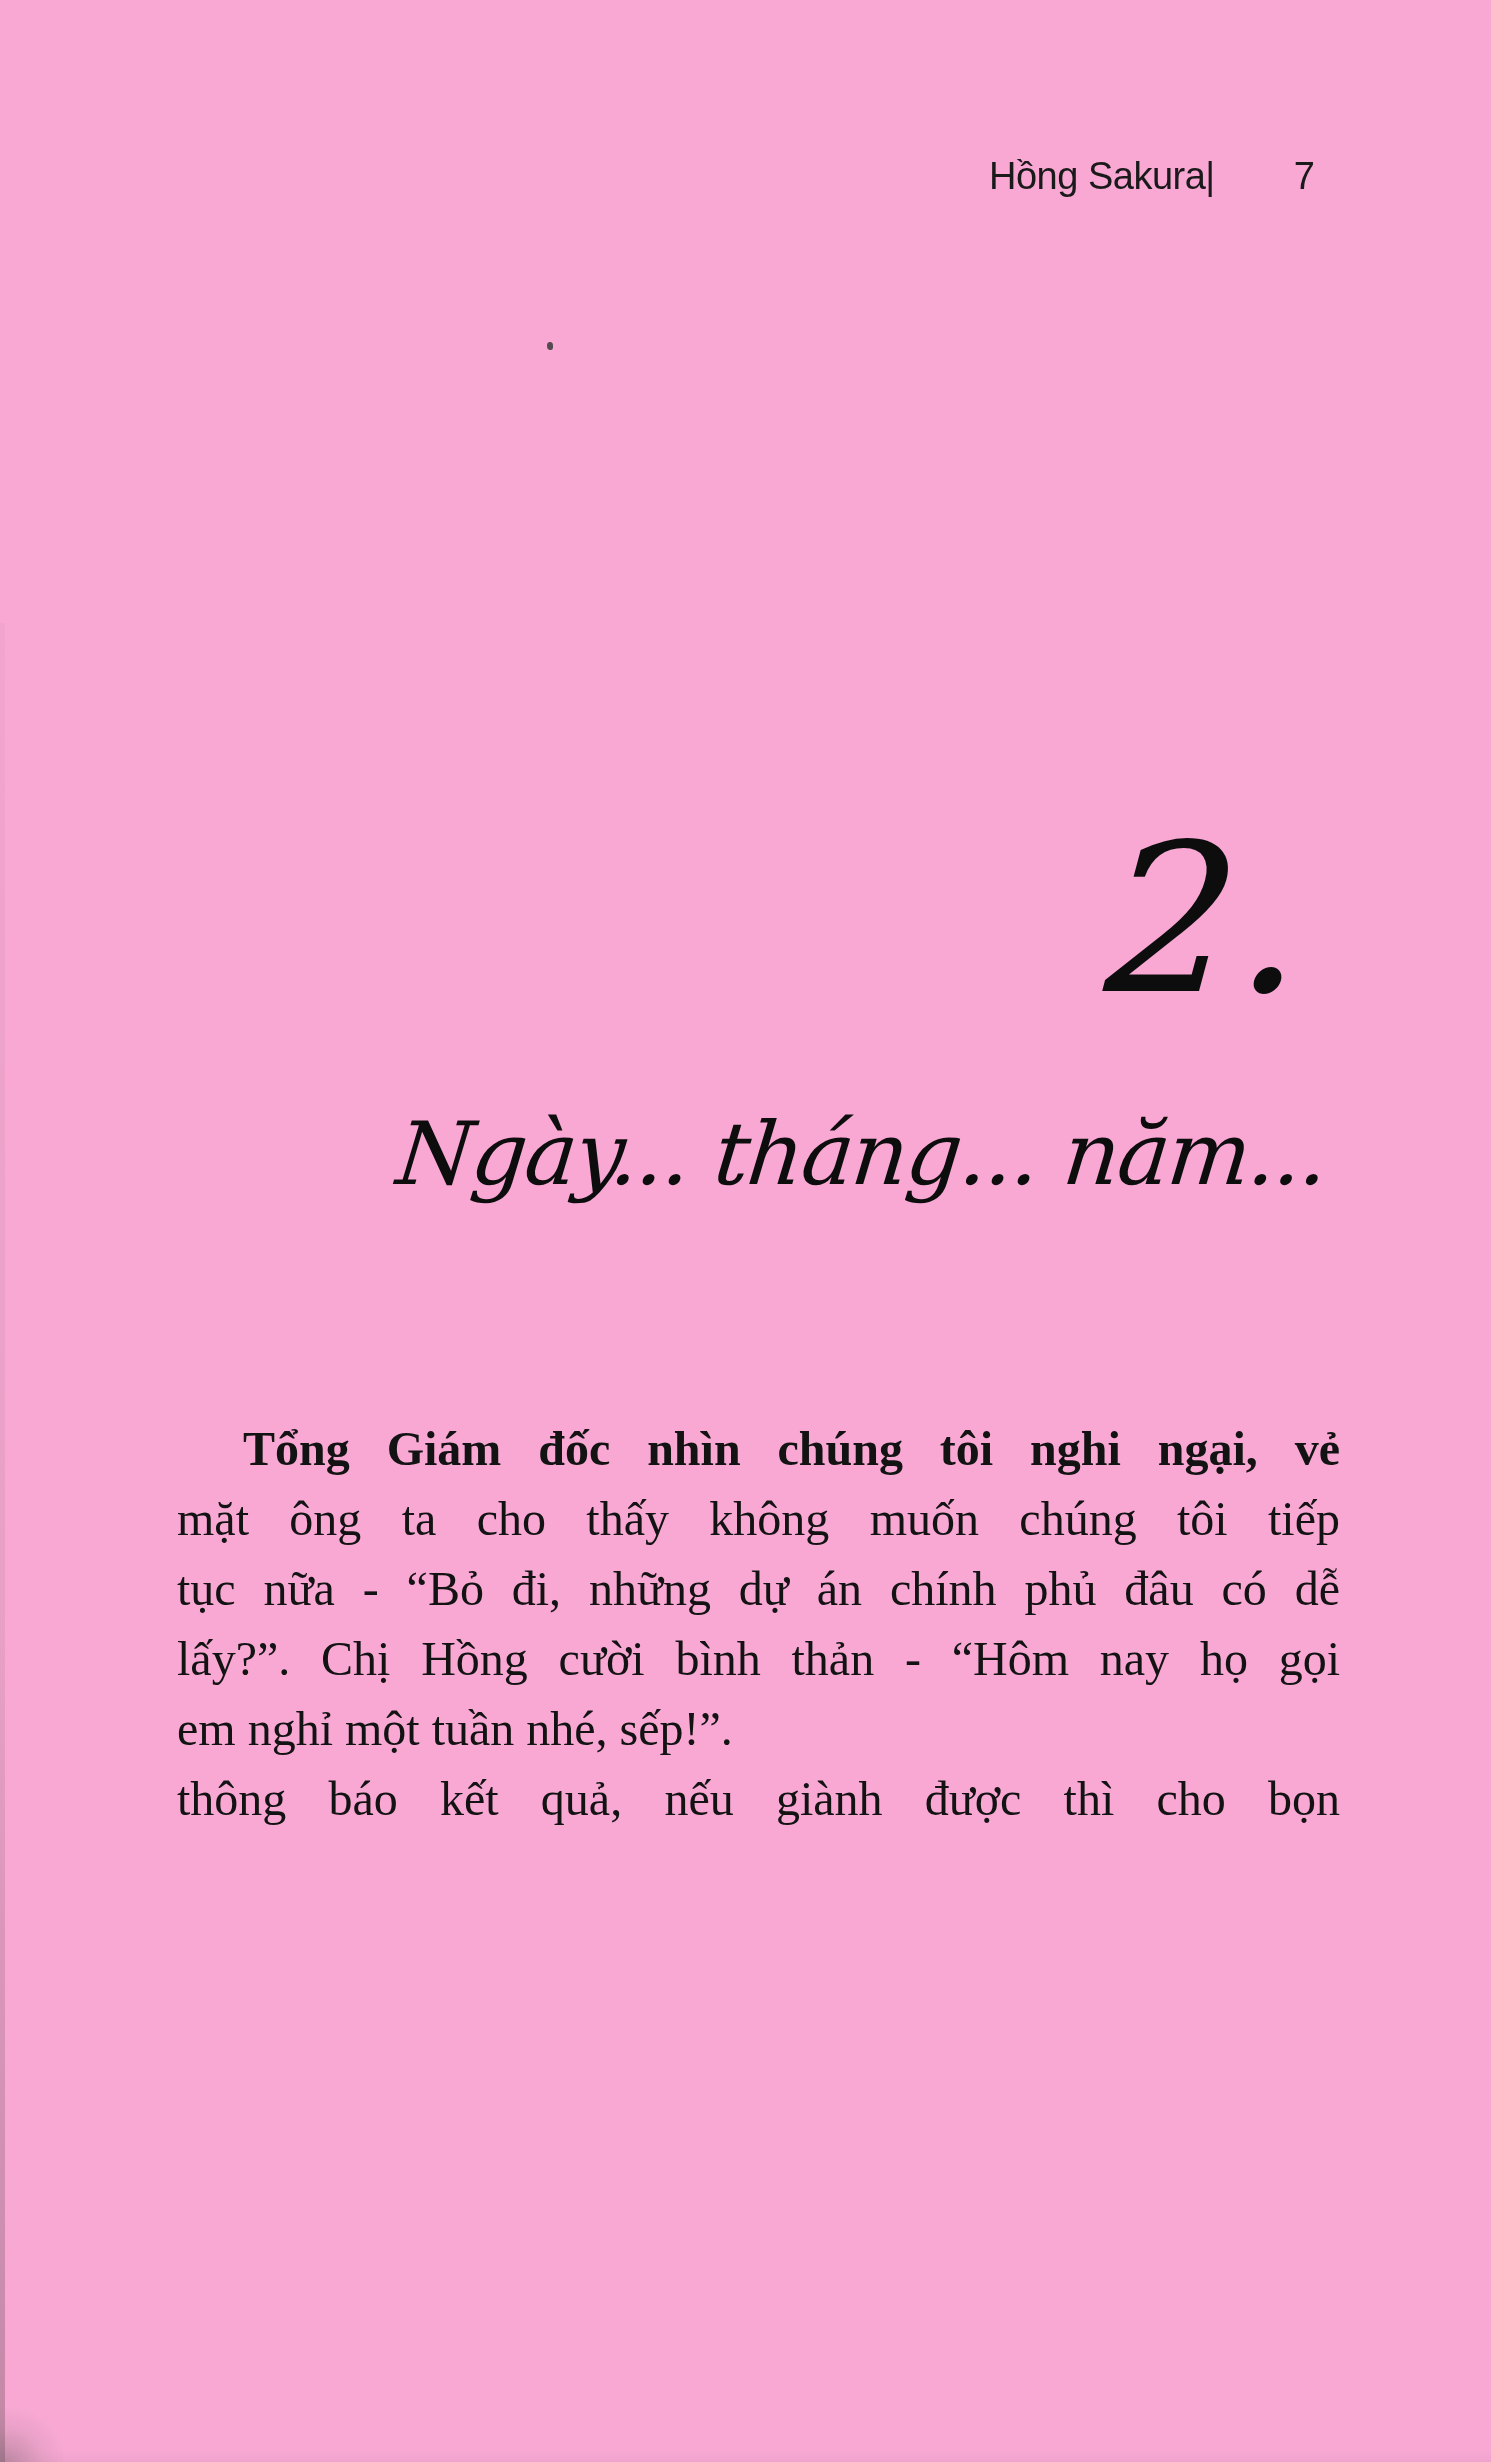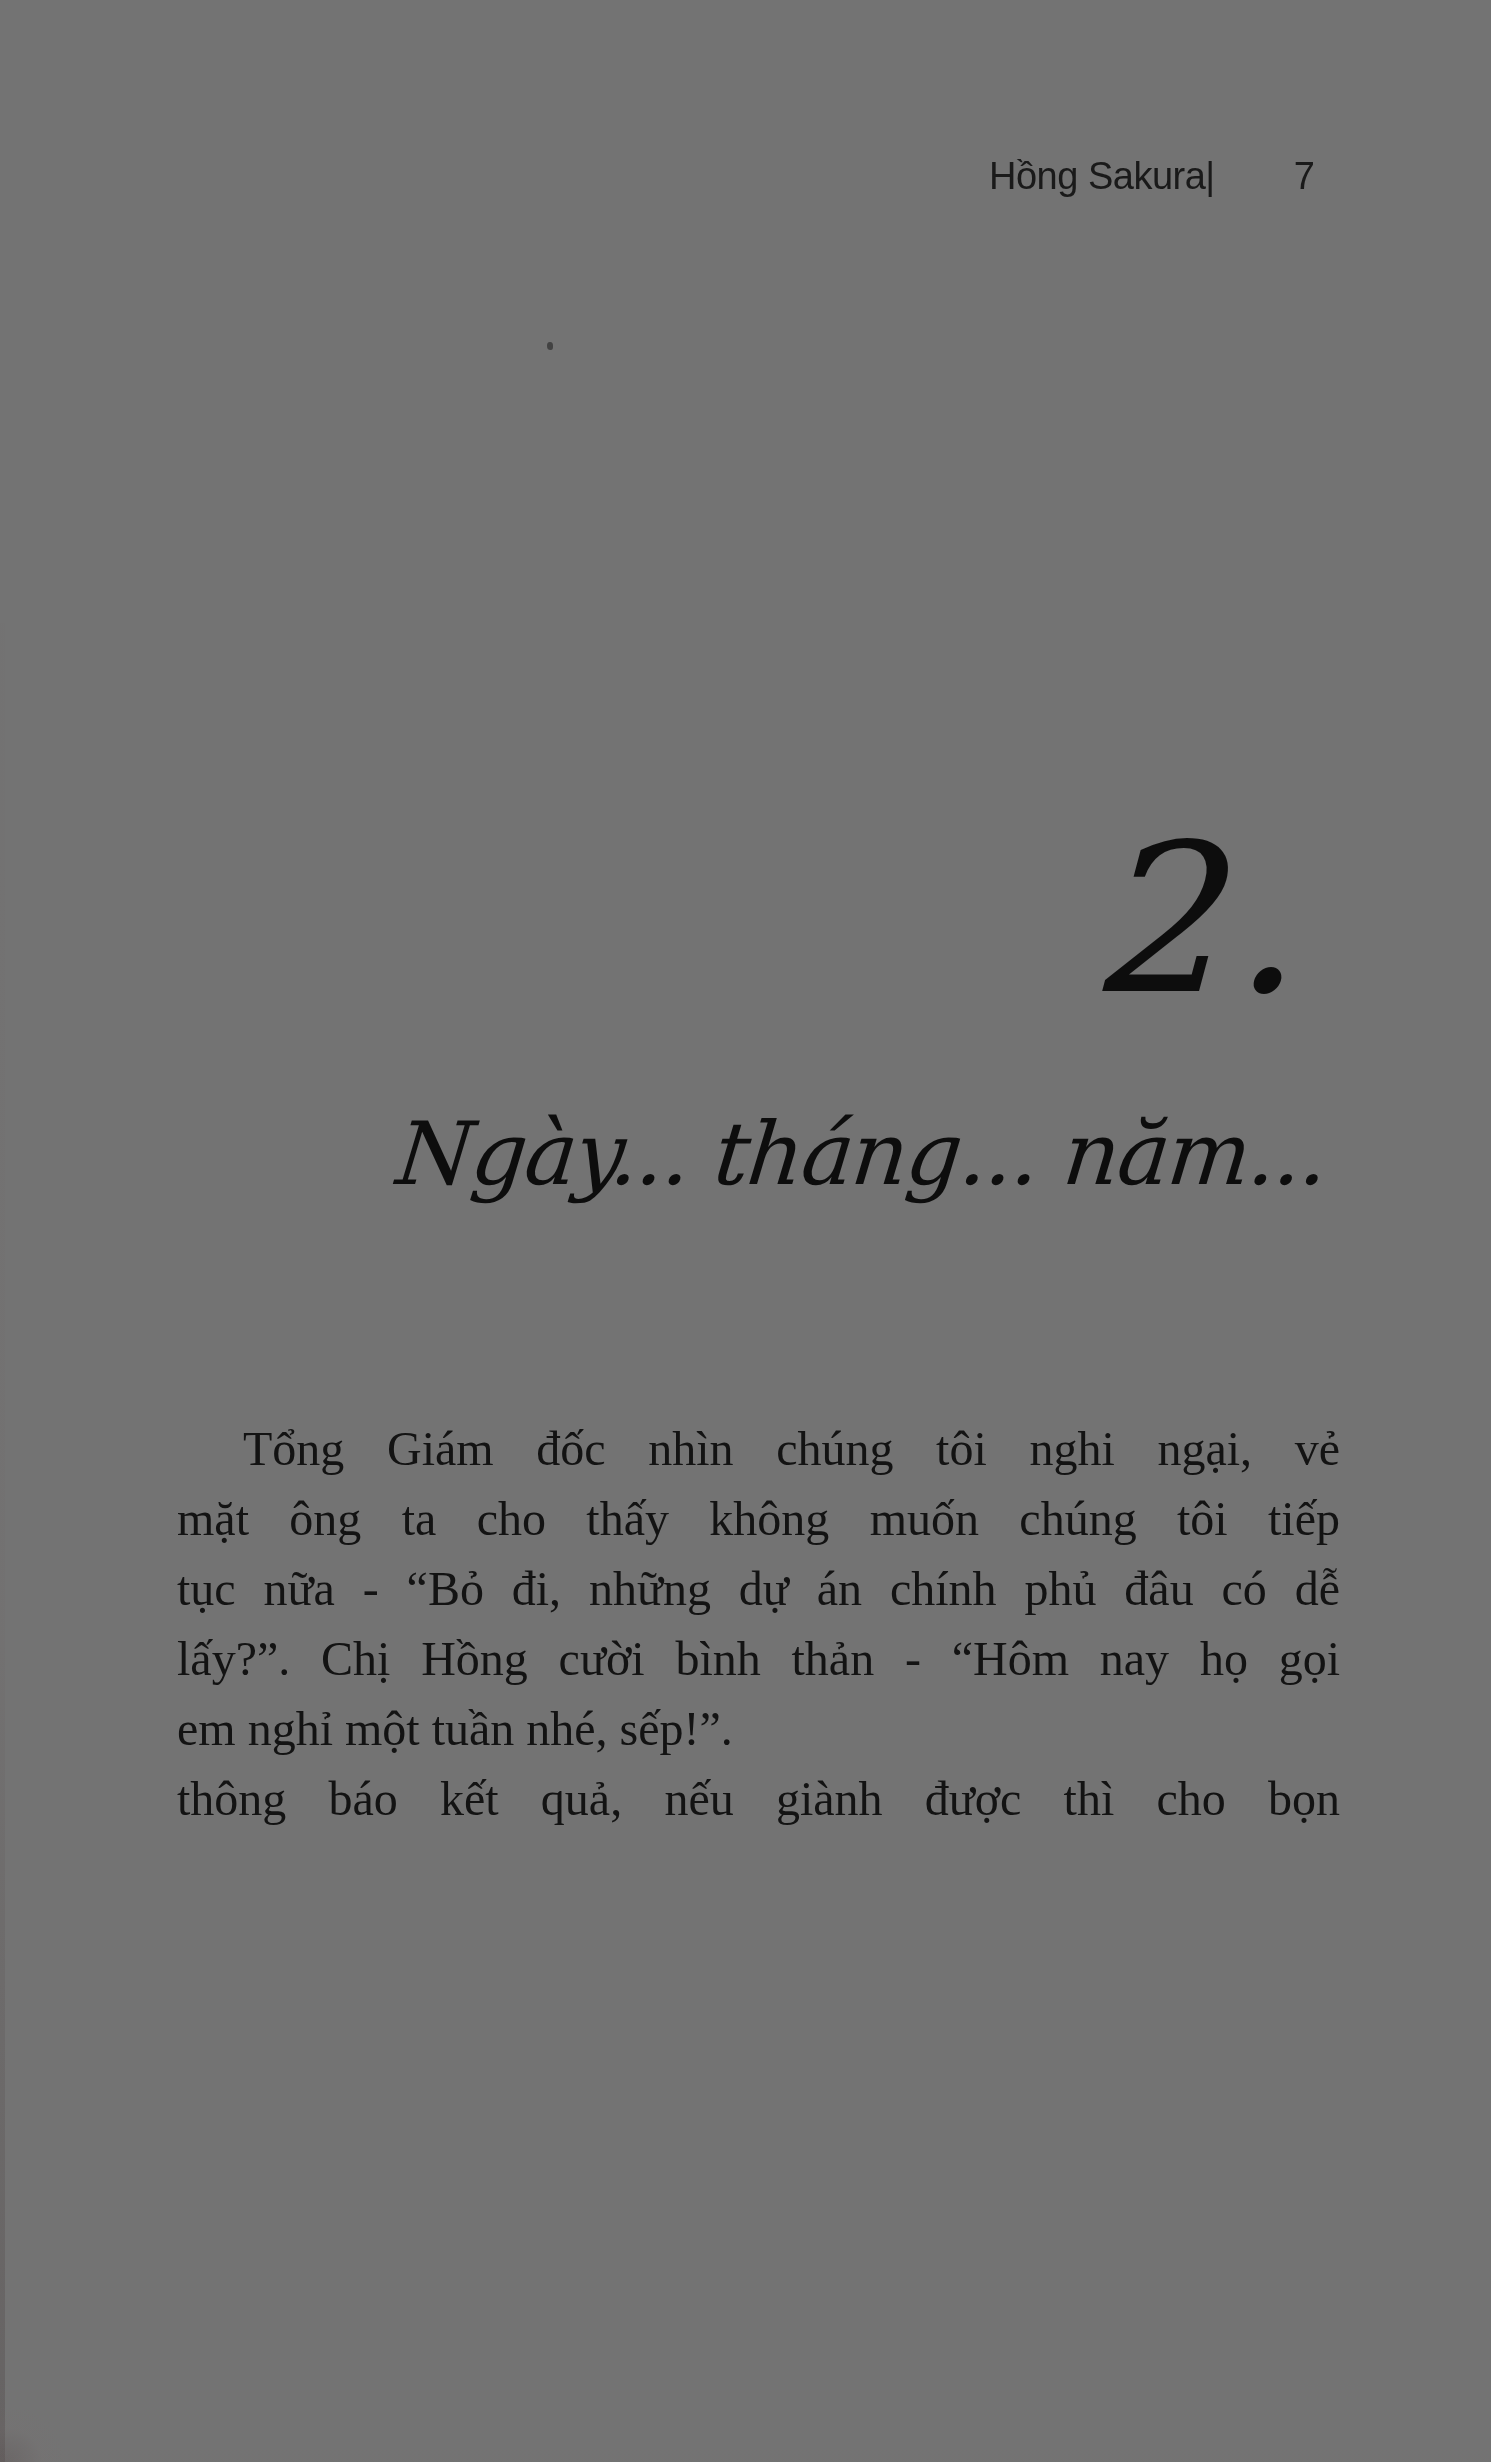--- a/index.html
+++ b/index.html
@@ -4,21 +4,21 @@
 <style>
   html, body {
     margin: 0;
     padding: 0;
     background: #e8e8e8;
   }
   .page {
     position: relative;
     width: 1491px;
     height: 2462px;
-    background: #737373;
+    background: #f9a8d4;
     overflow: hidden;
     font-family: "Liberation Serif", serif;
     color: #161616;
   }
 
   
   .running-header {
     position: absolute;
     left: 989px;
     top: 155px;
@@ -74,21 +74,21 @@
   .para-1 { top: 1414px; }
   .para-2 { top: 1883px; }
   .body-block { position: absolute; }
   .text-line {
     text-align: justify;
     text-align-last: justify;
     white-space: normal;
     height: 70px;
     overflow: visible;
   }
-  .text-line.first { padding-left: 66px; }
+  .text-line.first { padding-left: 66px; font-weight: bold; }
   .text-line.last { text-align-last: left; }
 
   
   .ink-speck {
     position: absolute;
     left: 547px;
     top: 342px;
     width: 6.3px;
     height: 8.1px;
     background: #3a3a3a;

